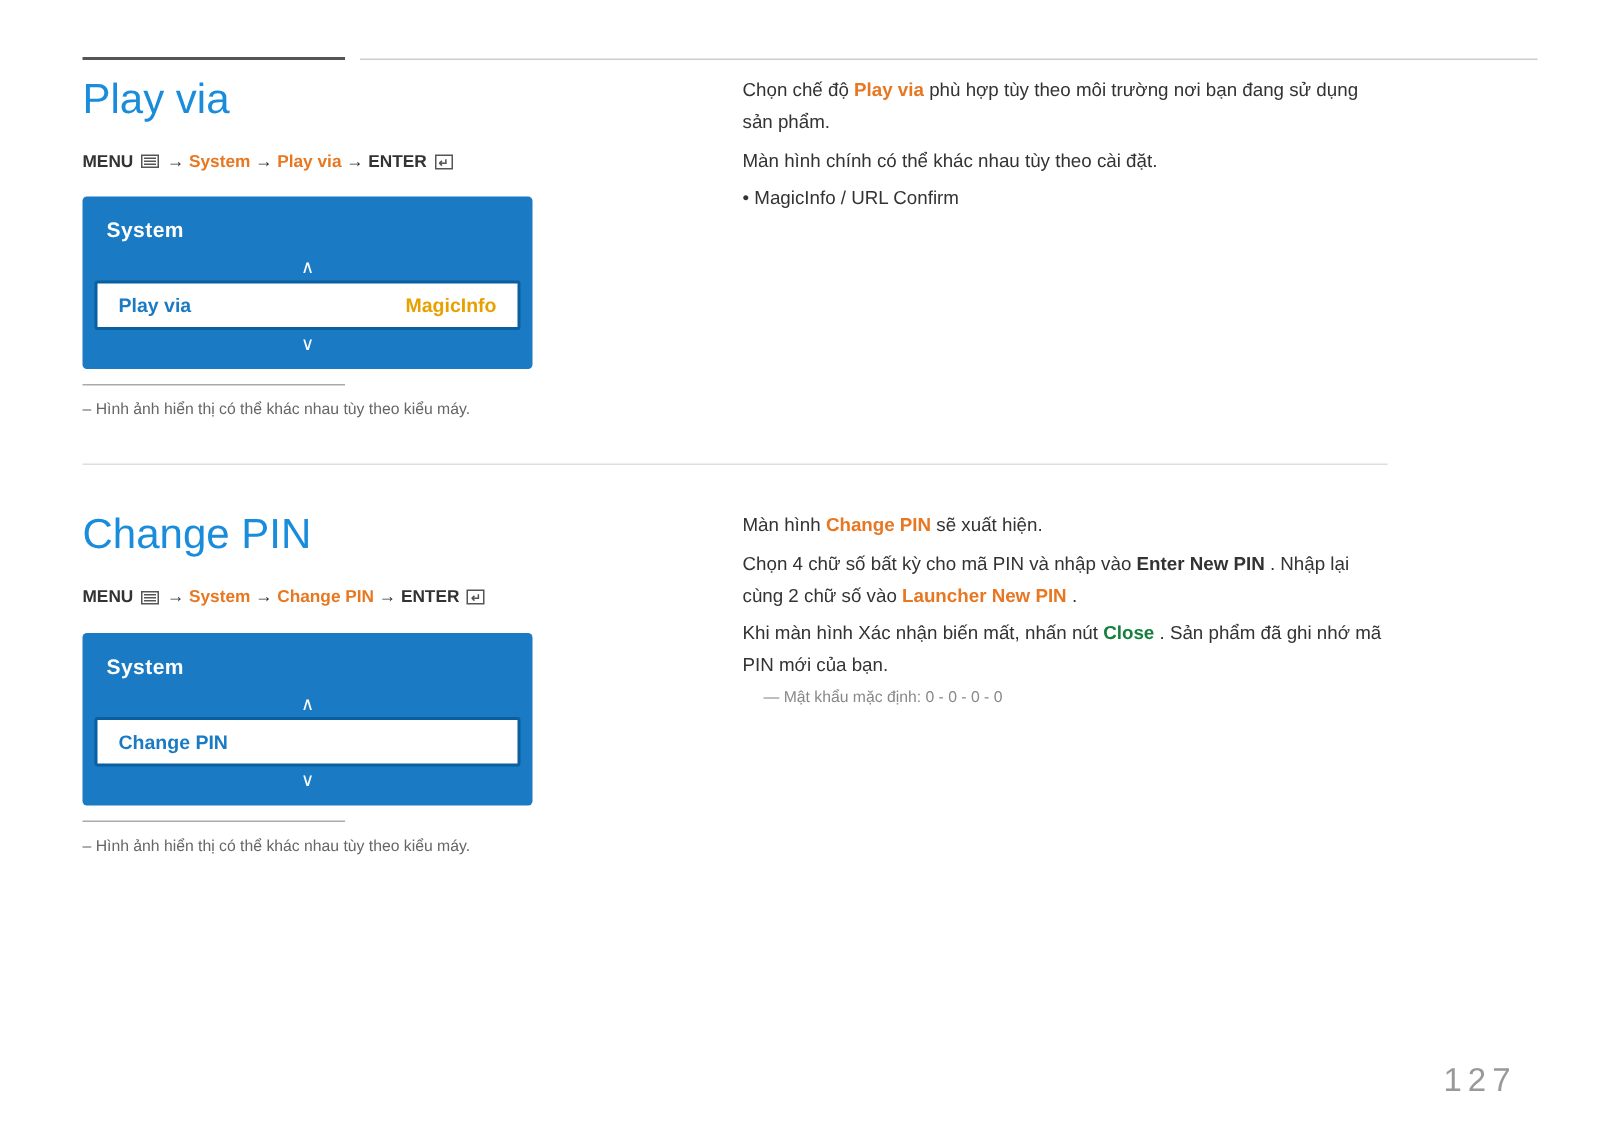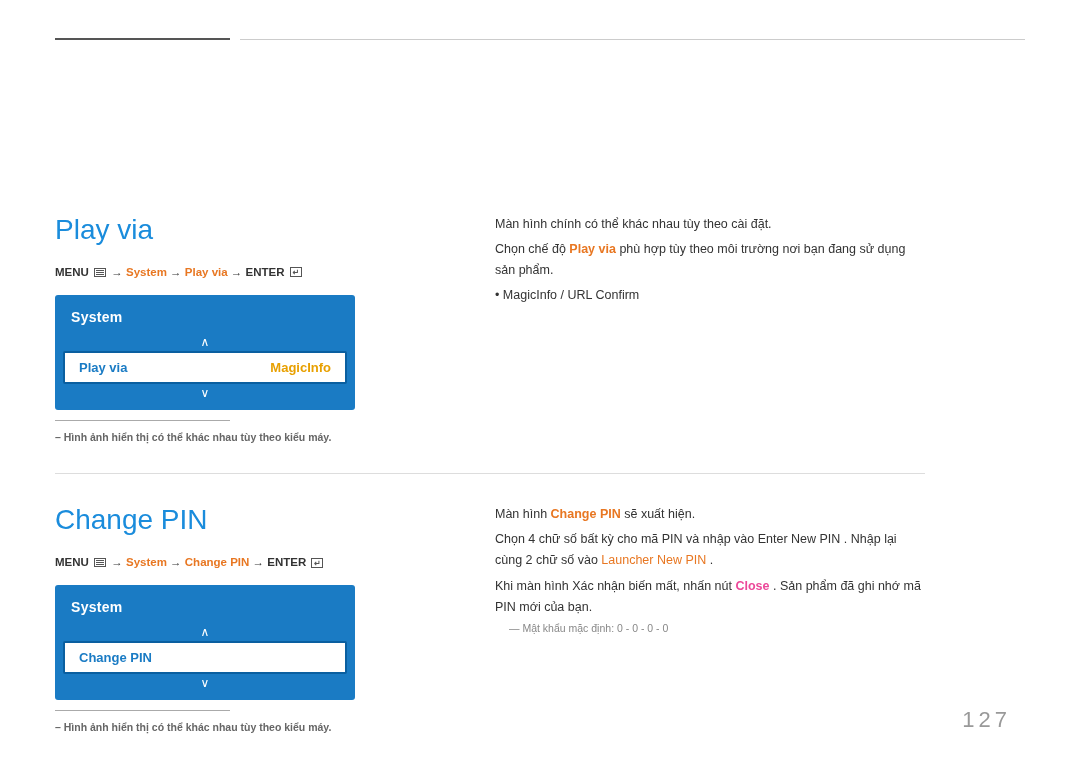--- a/index.html
+++ b/index.html
@@ -12,21 +12,20 @@
       position: relative;
       color: #333;
     }
 
     .page-container {
       width: 980px;
       height: 763px;
       padding: 40px 55px 30px 55px;
       display: flex;
       flex-direction: column;
-      justify-content: flex-end;
     }
 
     
     .top-rule {
       border: none;
       border-top: 2px solid #555;
       width: 175px;
       margin-bottom: 0;
       position: absolute;
       top: 38px;
@@ -120,21 +119,20 @@
     }
     .system-menu-item.selected .item-value {
       color: #e8a000;
       font-weight: 600;
     }
 
     .menu-note {
       font-size: 10.5px;
       color: #666;
       margin-top: 10px;
-      font-weight: bold;
     }
 
     
     .note-divider {
       border: none;
       border-top: 1px solid #aaa;
       width: 175px;
       margin-bottom: 6px;
       margin-top: 10px;
     }
@@ -144,24 +142,24 @@
       font-size: 12.5px;
       color: #333;
       line-height: 1.7;
       margin-bottom: 4px;
     }
     .right-desc .color-orange {
       color: #e87722;
       font-weight: 700;
     }
     .right-desc .bold {
-      font-weight: 400;
+      font-weight: 700;
     }
     .right-desc .color-red {
-      color: #ec4899;
+      color: #15803d;
       font-weight: 700;
     }
 
     .bullet-list {
       list-style: none;
       padding: 0;
       margin-top: 4px;
     }
     .bullet-list li {
       font-size: 12.5px;
@@ -272,27 +270,27 @@
             <span class="item-value">MagicInfo</span>
           </div>
           <div class="system-menu-arrow">∨</div>
         </div>
 
         <hr class="note-divider">
         <div class="menu-note">– Hình ảnh hiển thị có thể khác nhau tùy theo kiểu máy.</div>
       </div>
 
       <div class="right-col">
-        <p class="right-desc">Màn hình chính có thể khác nhau tùy theo cài đặt.</p>
         <p class="right-desc">
           <span>Chọn chế độ </span>
           <span class="color-orange">Play via</span>
           
           <span> phù hợp tùy theo môi trường nơi bạn đang sử dụng sản phẩm.</span>
         </p>
+        <p class="right-desc">Màn hình chính có thể khác nhau tùy theo cài đặt.</p>
         <ul class="bullet-list">
           <li>
             <span class="color-orange">MagicInfo</span>
             <span> / </span>
             <span class="color-orange">URL Confirm</span>
           </li>
         </ul>
       </div>
     </div>
 

